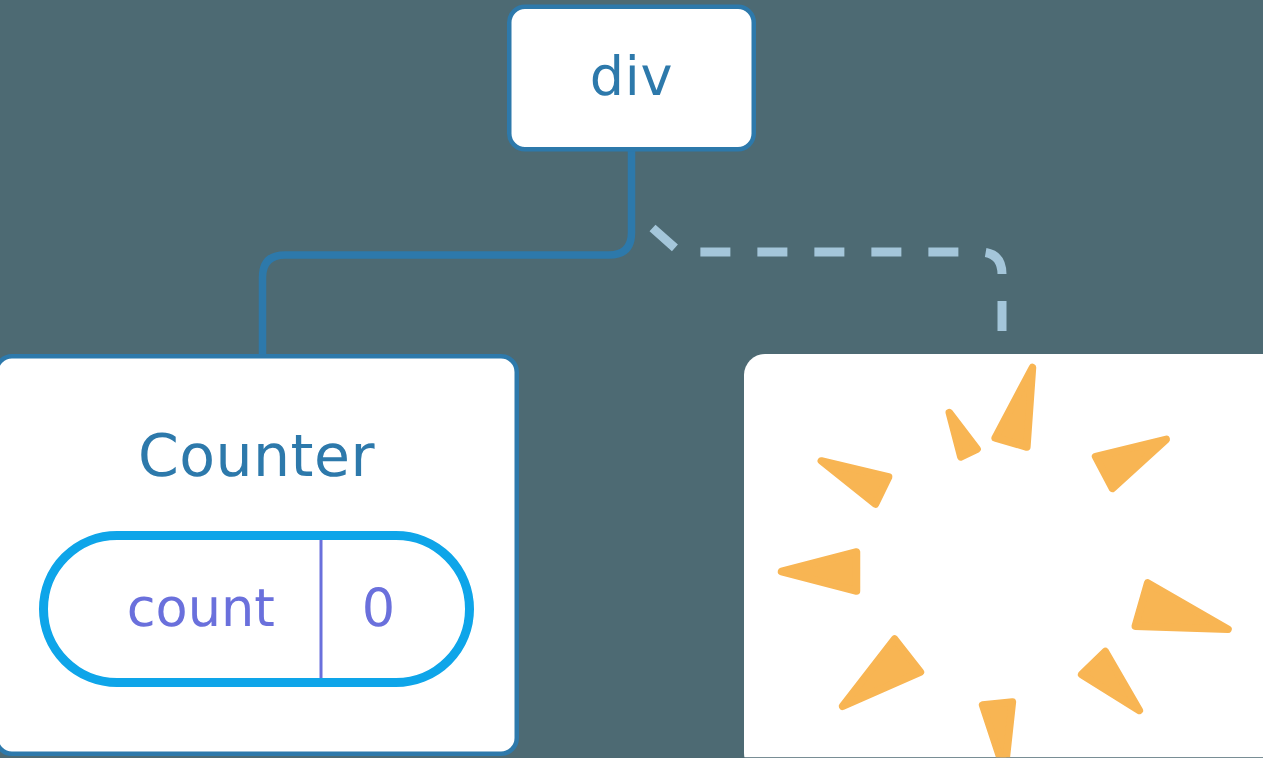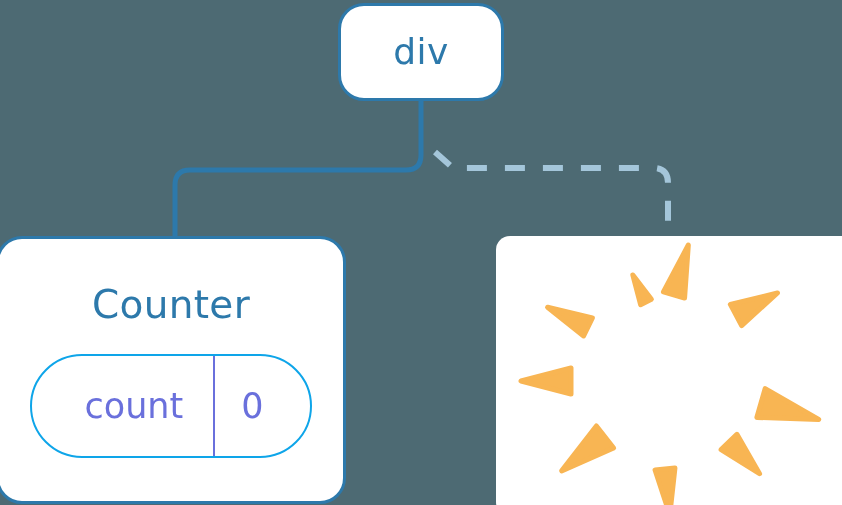--- a/index.html
+++ b/index.html
@@ -25,21 +25,21 @@
   }
 
   
   .node {
     position: absolute;
     background: #ffffff;
     box-sizing: border-box;
   }
   .node-bordered {
     border: 3px solid #2d79ab;
-    border-radius: 26px;
+    border-radius: 12px;
   }
   .node-plain {
     border-radius: 14px;
   }
 
   
   #node-div {
     left: 338px;
     top: 3px;
     width: 166px;
@@ -71,21 +71,21 @@
     color: #2d79ab;
     line-height: 1;
     letter-spacing: 0.3px;
   }
 
   
   .pill {
     margin-top: 30px;
     display: flex;
     align-items: stretch;
-    border: 2px solid #0ea5e9;
+    border: 6px solid #0ea5e9;
     border-radius: 999px;
     height: 104px;
     background: #ffffff;
     box-sizing: border-box;
   }
   .pill-key {
     display: flex;
     align-items: center;
     justify-content: center;
     padding: 0 30px 0 52px;

